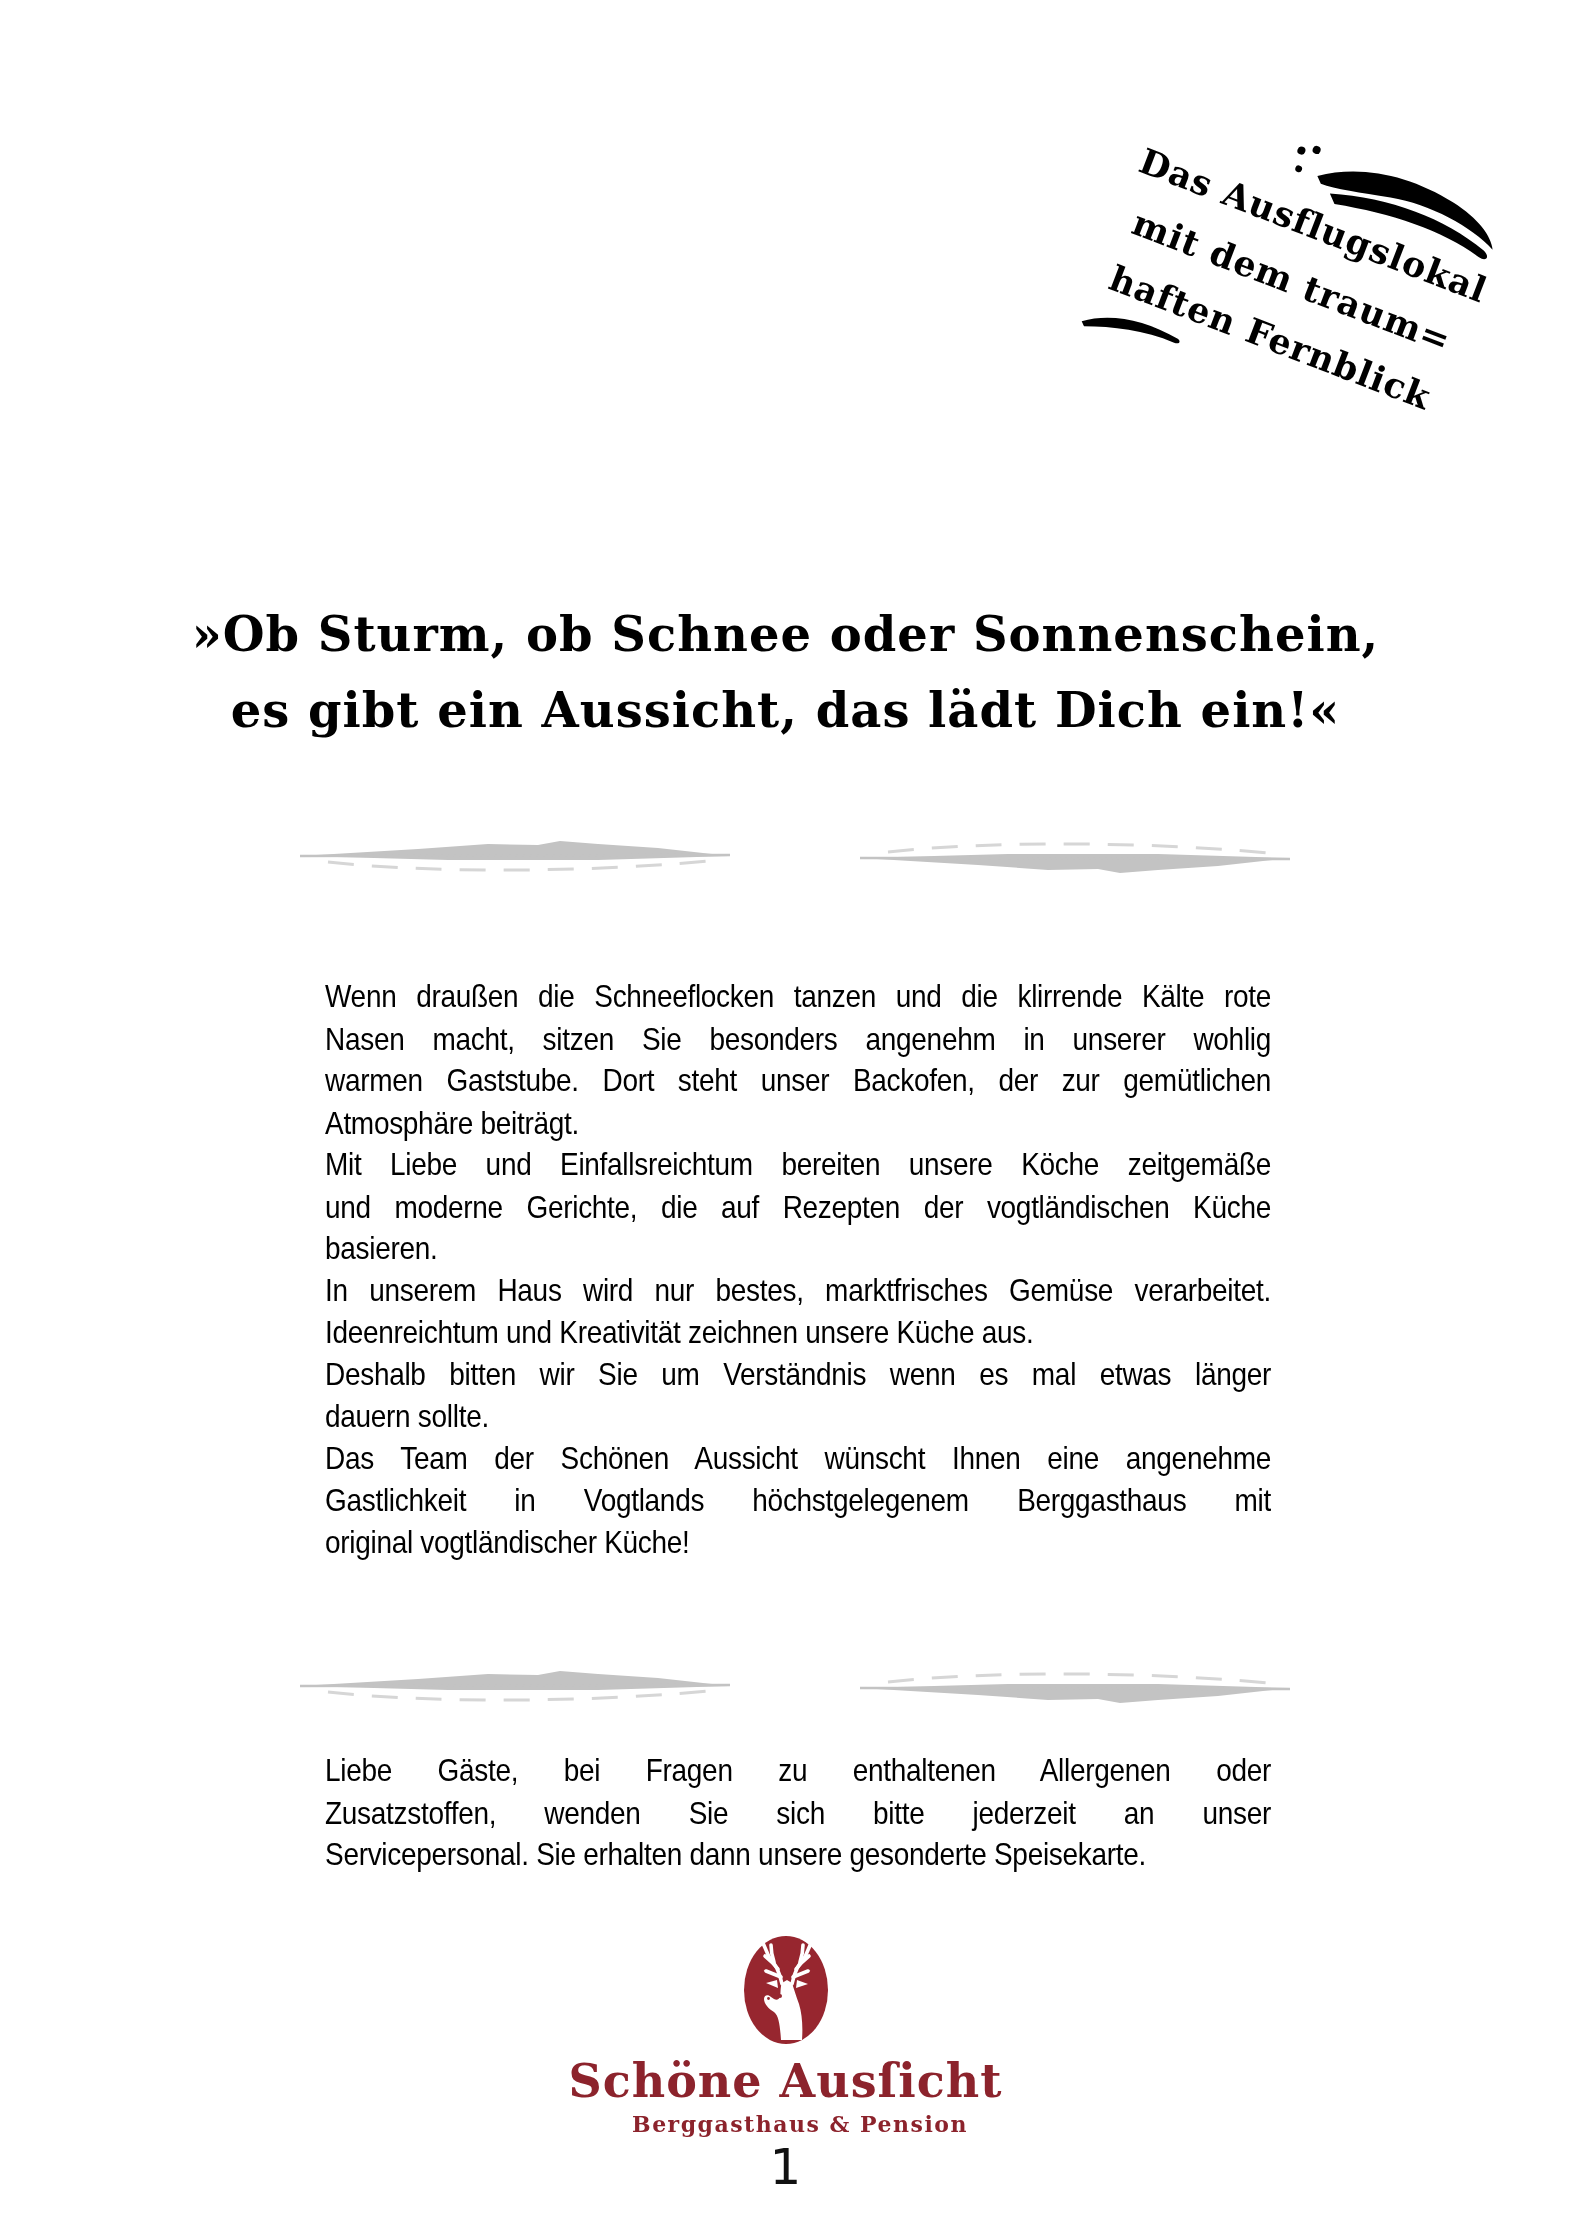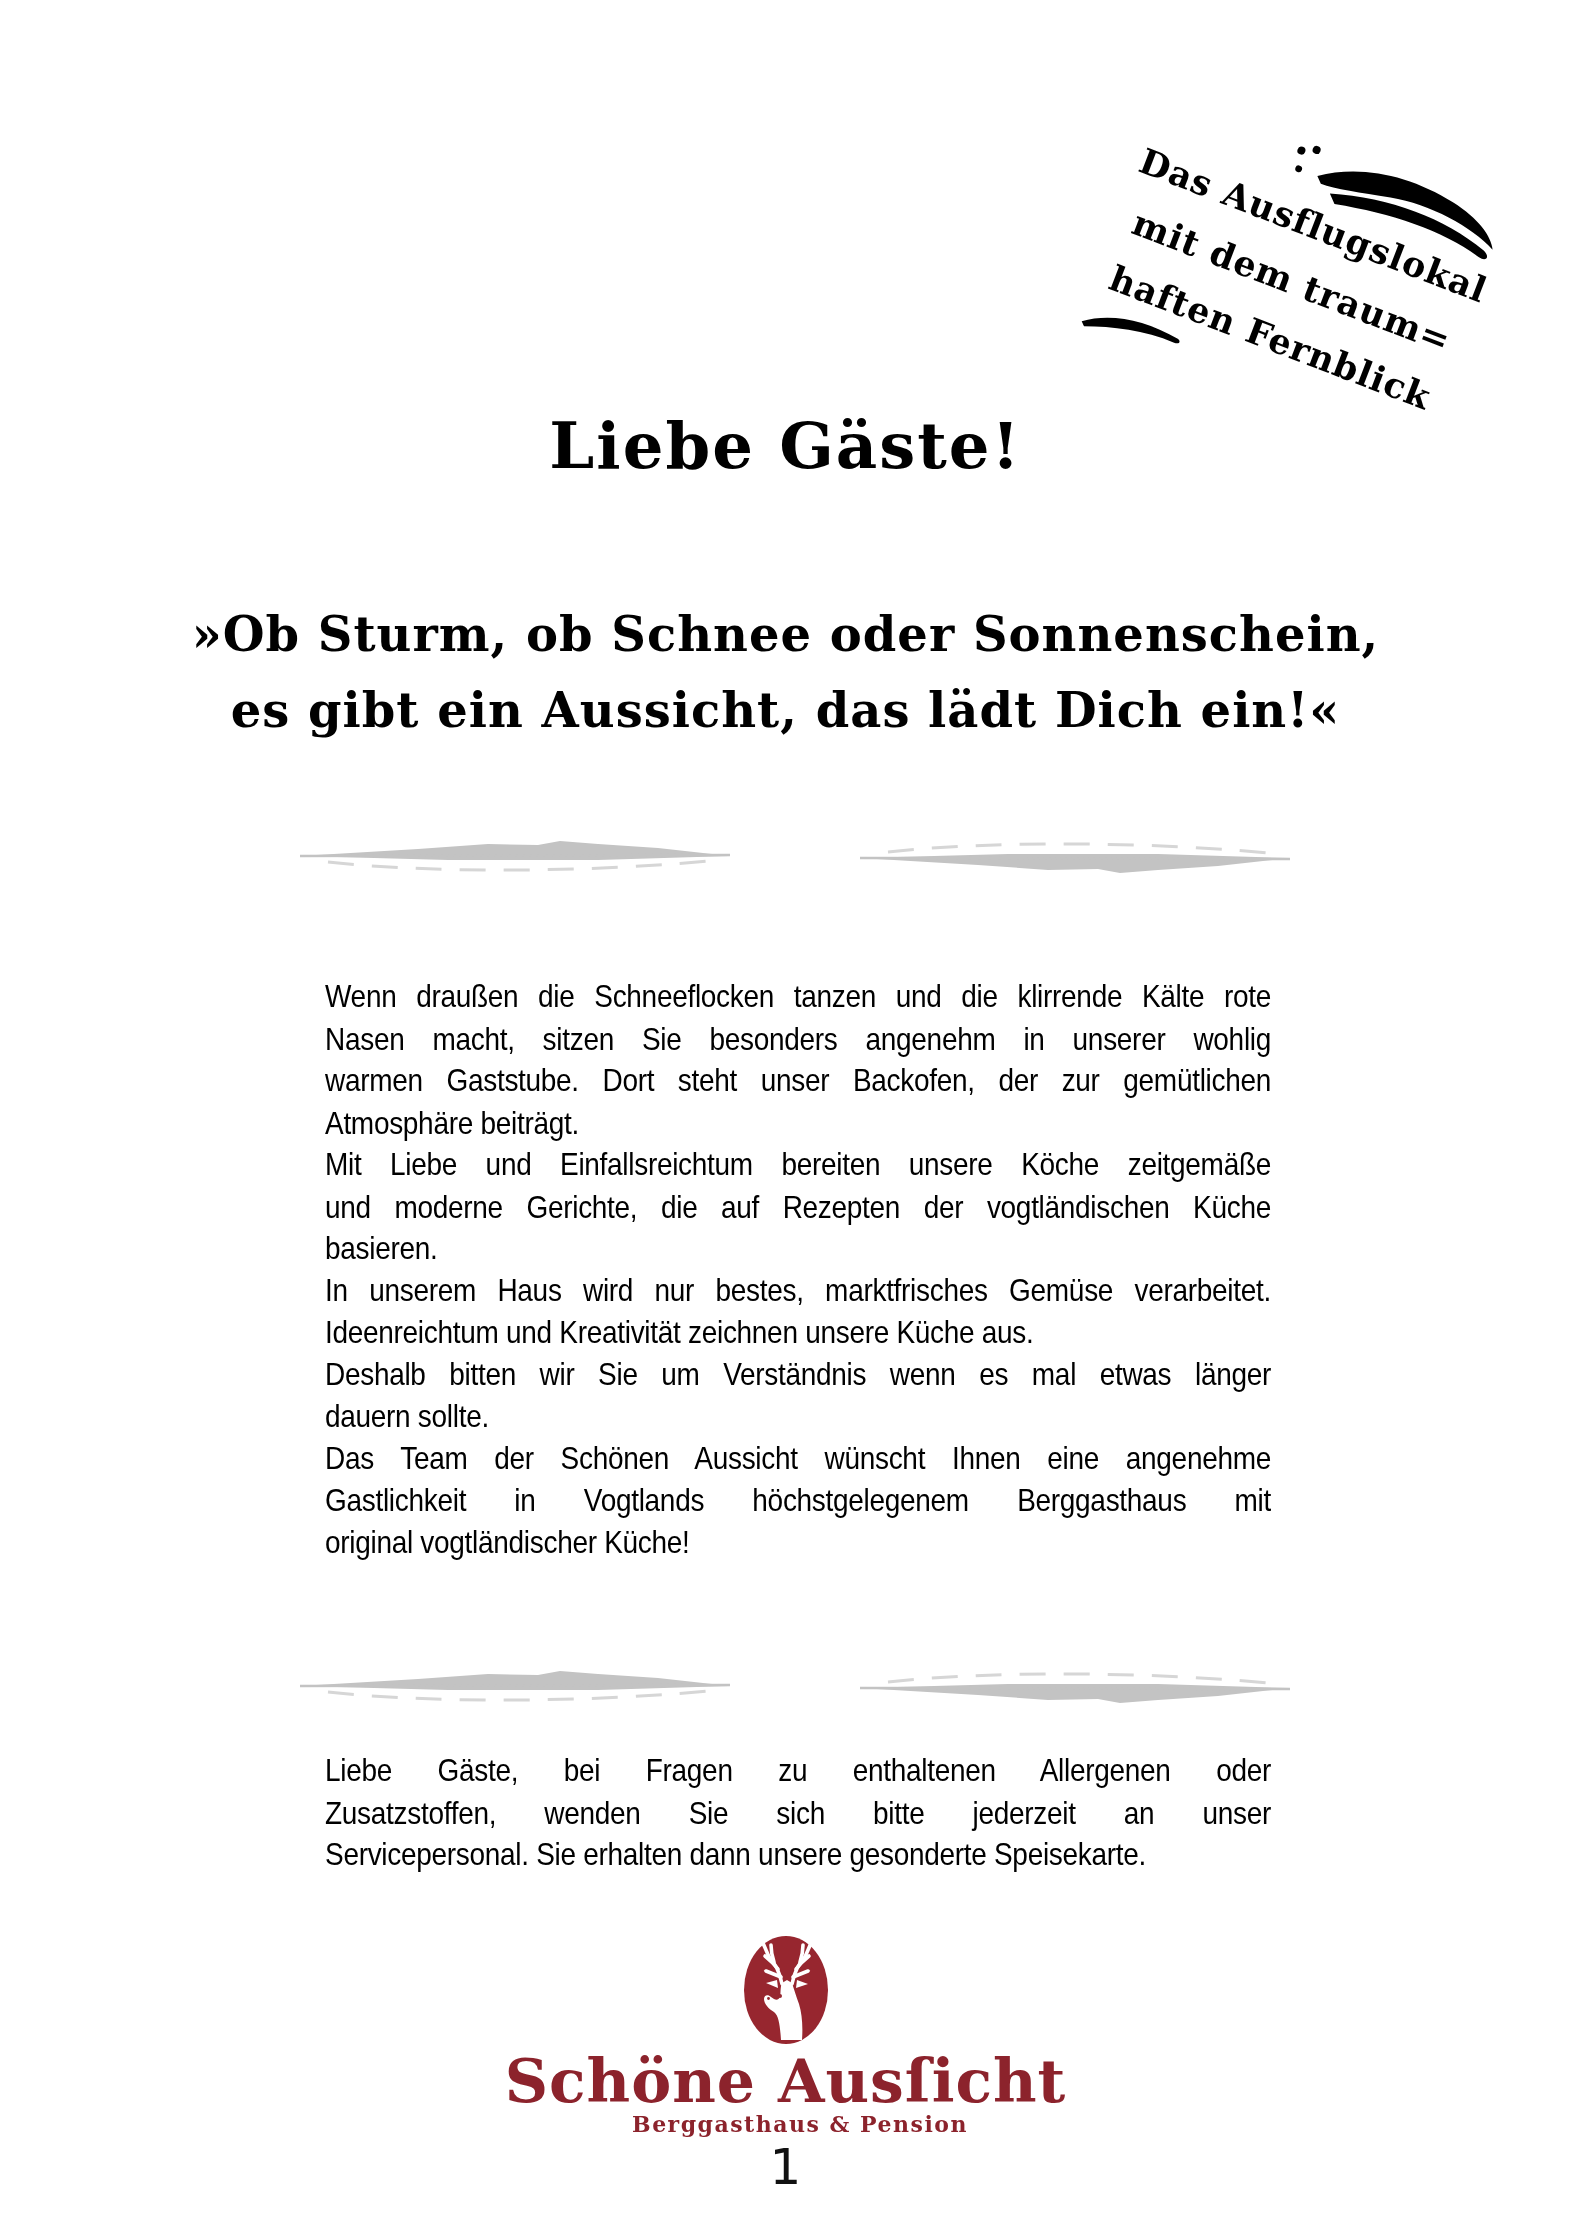--- a/index.html
+++ b/index.html
@@ -92,21 +92,21 @@
 
   
   .logo {
     position: absolute;
     top: 1936px; left: 0; width: 100%;
     text-align: center;
   }
   .logo-title {
     font-family: "DejaVu Serif", serif;
     font-weight: 700;
-    font-size: 60px;
+    font-size: 46px;
     line-height: 58px;
     margin-top: 4px;
     letter-spacing: 1px;
   }
   .logo-subtitle {
     font-family: "DejaVu Serif", serif;
     font-weight: 700;
     font-size: 22px;
     line-height: 28px;
     letter-spacing: 1.5px;
@@ -134,21 +134,20 @@
       <path d="M52,46 C110,28 168,28 216,44 C225,48 222,54 214,52 C172,40 118,42 60,54 Z" fill="#000"></path>
     </svg>
     <div class="corner-line">Das Ausflugslokal</div>
     <div class="corner-line">mit dem traum=</div>
     <div class="corner-line">haften Fernblick</div>
     <svg class="flourish-bottom" width="110" height="32" viewBox="0 0 110 32">
       <path d="M4,26 C28,8 62,2 100,8 C104,9 104,13 98,13 C66,12 34,20 8,30 Z" fill="#000"></path>
     </svg>
   </div>
 
-  <div class="heading">Liebe Gäste!</div>
 
   <div class="quote">
     <div>»Ob Sturm, ob Schnee oder Sonnenschein,</div>
     <div>es gibt ein Aussicht, das lädt Dich ein!«</div>
   </div>
 
   <div class="divider divider-1">
     <svg width="434" height="46" viewBox="0 0 434 46">
       <path d="M2,22 L120,15 L190,10 L240,11 L262,7 L300,10 L360,14 L432,22 L300,26 L150,26 Z" fill="#c3c3c3"></path>
       <path d="M2,22 L432,21" stroke="#c3c3c3" stroke-width="2.5" fill="none"></path>

